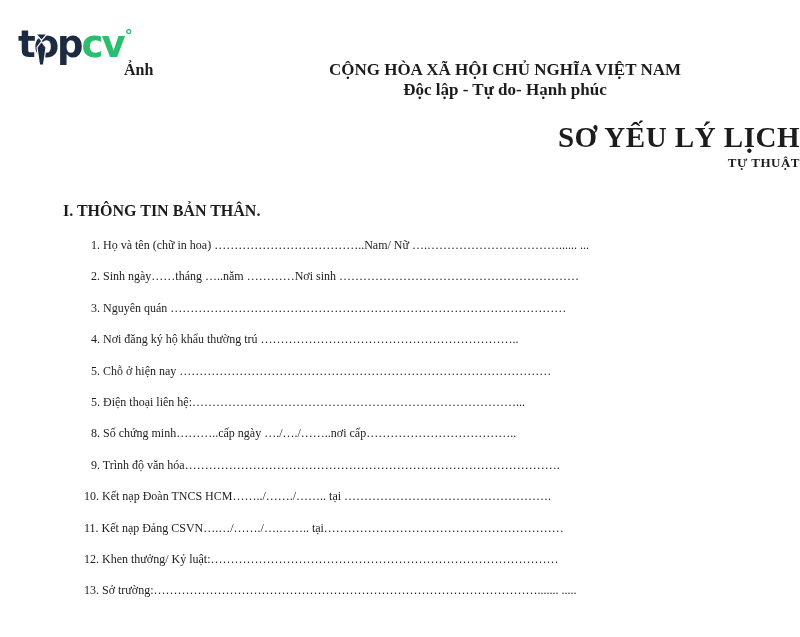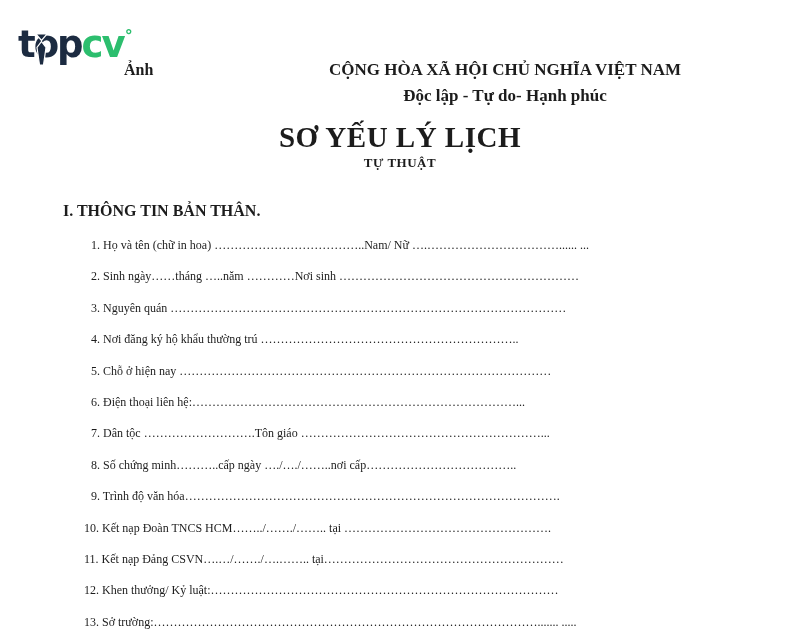--- a/index.html
+++ b/index.html
@@ -14,22 +14,22 @@
     font-size:37px; line-height:48px; letter-spacing:-2px; white-space:nowrap;
   }
   .logo-top { color:var(--navy,#1c2b41); }
   .logo-cv  { color:var(--green,#2cbe6e); }
   .logo-deg { color:var(--green,#2cbe6e); font-size:16px; letter-spacing:0; vertical-align:16px; margin-left:1px; }
   .logo-tie { position:absolute; left:16px; top:22px; }
   
   .anh { position:absolute; left:124px; top:61px; font-weight:bold; font-size:16px; }
   .nat-header { position:absolute; left:300px; top:60px; width:410px; text-align:center; font-weight:bold; }
   .nat1 { font-size:17px; }
-  .nat2 { font-size:17px; margin-top:6px; }
-  .title-block { position:absolute; left:0; top:121px; width:800px; text-align:center; font-weight:bold; }
+  .nat2 { font-size:17px; margin-top:0; }
+  .title-block { position:absolute; left:0; top:121px; width:800px; text-align:right; font-weight:bold; }
   .title-main { font-size:29px; letter-spacing:0.5px; }
   .title-sub  { font-size:13px; margin-top:1px; letter-spacing:0.5px; }
   
   .section-heading { position:absolute; left:63px; top:202px; font-weight:bold; font-size:16px;text-align:center; }
   .form-lines { position:absolute; left:63px; top:230px; width:662px; }
   .form-line {
     height:31.4px; line-height:31.4px; font-size:12px;
     white-space:nowrap; overflow:hidden; padding-left:28px;
   }
   .form-line.two-digit { padding-left:21px; }
@@ -60,22 +60,21 @@
   </div>
 
   <div class="section-heading">I. THÔNG TIN BẢN THÂN.</div>
 
   <div class="form-lines" id="form-lines">
       <div class="form-line">1. Họ và tên (chữ in hoa) ………………………………..Nam/ Nữ ….……………………………...... ...</div>
       <div class="form-line">2. Sinh ngày……tháng …..năm …………Nơi sinh ……………………………………………………</div>
       <div class="form-line">3. Nguyên quán ………………………………………………………………………………………</div>
       <div class="form-line">4. Nơi đăng ký hộ khẩu thường trú ………………………………………………………..</div>
       <div class="form-line">5. Chỗ ở hiện nay …………………………………………………………………………………</div>
-      <div class="form-line">6. Điện thoại liên hệ:………………………………………………………………………...</div>
-      <div class="form-line">7. Dân tộc ……………………….Tôn giáo ……………………………………………………...</div>
+      <div class="form-line">5. Điện thoại liên hệ:………………………………………………………………………...</div>
       <div class="form-line">8. Số chứng minh………..cấp ngày …./…./……..nơi cấp………………………………..</div>
       <div class="form-line">9. Trình độ văn hóa………………………………………………………………………………….</div>
       <div class="form-line two-digit">10. Kết nạp Đoàn TNCS HCM……../……./…….. tại …………………………………………….</div>
       <div class="form-line two-digit">11. Kết nạp Đảng CSVN….…/……./….…….. tại……………………………………………………</div>
       <div class="form-line two-digit">12. Khen thưởng/ Kỷ luật:……………………………………………………………………………</div>
       <div class="form-line two-digit">13. Sở trường:……………………………………………………………………………………....... .....</div>
     </div>
 
 </div>
 

